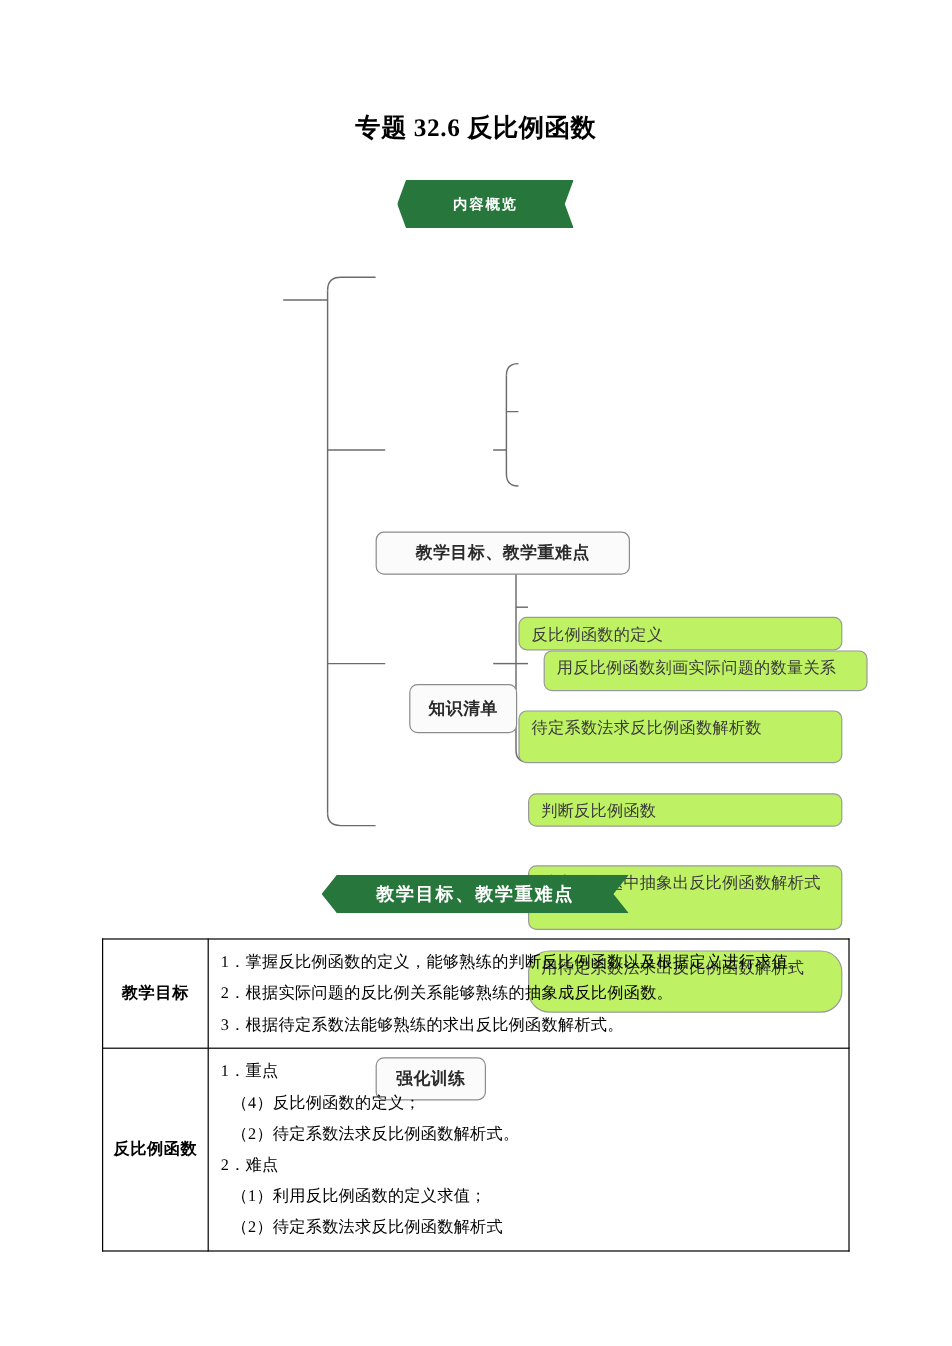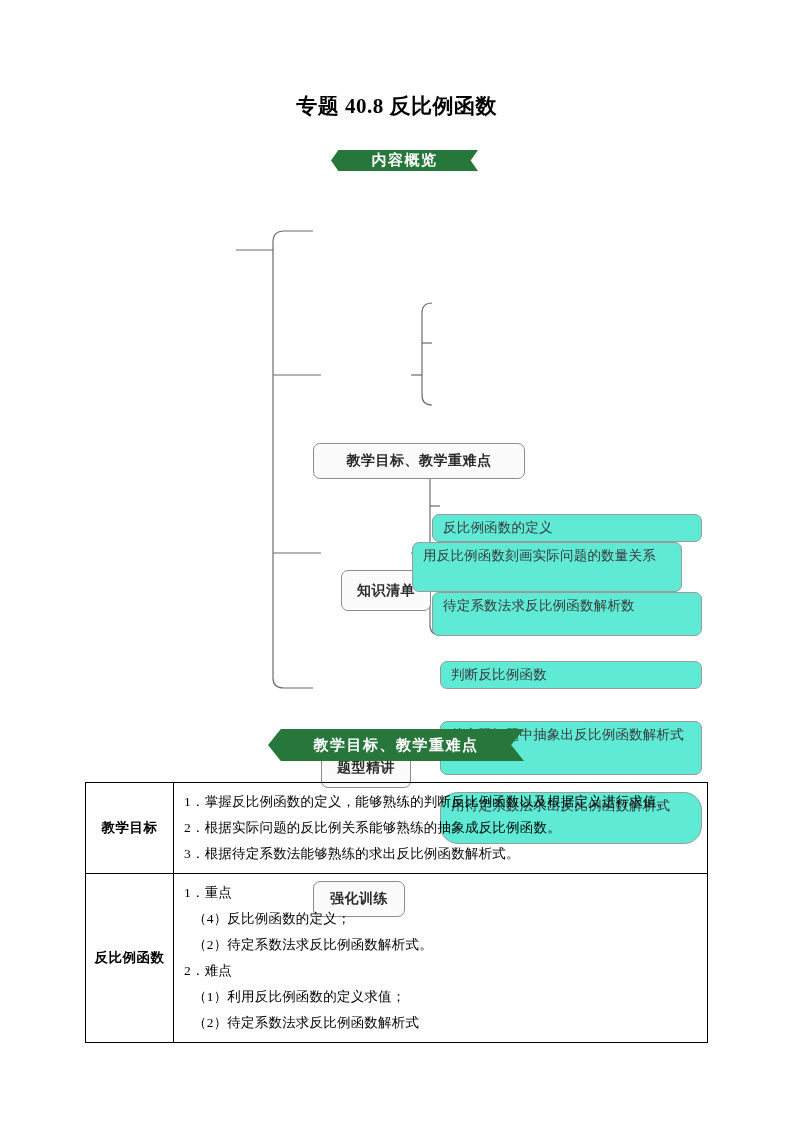--- a/index.html
+++ b/index.html
@@ -28,21 +28,21 @@
     position:absolute;
     background:#27763c;
     color:#ffffff;
     font-family:"DejaVu Sans","Liberation Sans",sans-serif;
     font-weight:bold;
     display:flex;align-items:center;justify-content:center;
     letter-spacing:1.5px;
     -webkit-clip-path:polygon(5% 0%, 100% 0%, 95% 50%, 100% 100%, 5% 100%, 0% 50%);
     clip-path:polygon(5% 0%, 100% 0%, 95% 50%, 100% 100%, 5% 100%, 0% 50%);
   }
-  .ribbon-1{left:331px;top:150px;width:147px;height:21px;font-size:15px;}
+  .ribbon-1{left:331px;top:150px;width:147px;height:40px;font-size:12px;}
   .ribbon-2{left:268px;top:729px;width:256px;height:32px;font-size:15px;}
 
   
   .mindmap{position:absolute;left:0;top:215px;width:793px;height:500px;}
   .mm-svg{position:absolute;left:0;top:0;}
 
   .node{
     position:absolute;
     box-sizing:border-box;
     display:flex;align-items:center;
@@ -70,34 +70,34 @@
   }
   .n-goal{left:313px;top:228px;width:212px;height:36px;}
   .n-know{left:321px;top:355px;width:90px;height:41px;margin-left:20px;}
   .n-type{left:321px;top:533px;width:90px;height:40px;}
   .n-train{left:313px;top:666px;width:92px;height:36px;}
 
   
   .leaf{
     position:absolute;
     box-sizing:border-box;
-    background:#5eead4;
+    background:#bef264;
     border:1px solid #9a9a9a;
     border-radius:7px;
-    font-family:Liberation Mono, monospace;
+    font-family:Liberation Serif, serif;
     font-size:13.5px;
     color:#3a3a3a;
     line-height:21px;
     padding:3px 8px 3px 10px;
     letter-spacing:0.2px;
   }
 
   
   .k1{left:432px;top:299px;width:270px;height:28px;}
-  .k2{left:412px;top:327px;width:270px;height:50px;}
+  .k2{left:453px;top:327px;width:270px;height:34px;}
   .k3{left:432px;top:377px;width:270px;height:44px;}
   
   .t1{left:440px;top:446px;width:262px;height:28px;}
   .t2{left:440px;top:474px;width:262px;height:32px;}
   .t3{left:440px;top:506px;width:262px;height:54px;}
   .t4{left:440px;top:577px;width:262px;height:52px;border-radius:18px;}
 
   
   .tbl{
     position:absolute;left:85px;top:782px;
@@ -127,21 +127,21 @@
     font-size:13.5px;
     letter-spacing:0.2px;
   }
   .indent{padding-left:9px;}
 </style>
 </head>
 <body>
 
 <div class="page">
 
-  <div class="doc-title">专题 40.8  反比例函数</div>
+  <div class="doc-title">专题 32.6  反比例函数</div>
 
   <div class="ribbon ribbon-1">内容概览</div>
 
   <div class="mindmap">
 
     <svg class="mm-svg" width="793" height="500" viewBox="0 0 793 500">
       <g fill="none" stroke="#6b6b6b" stroke-width="1.2">
 
         <path d="M236,35 L273,35"></path>
 
@@ -171,21 +171,20 @@
         <path d="M430,245 Q430,235 440,235"></path>
         <path d="M430,410 Q430,420 440,420"></path>
         <path d="M430,291 L440,291"></path>
         <path d="M430,338 L440,338"></path>
       </g>
     </svg>
 
 
     <div class="node node-l2 n-goal">教学目标、教学重难点</div>
     <div class="node node-l2 n-know">知识清单</div>
-    <div class="node node-l2 n-type">题型精讲</div>
     <div class="node node-l2 n-train">强化训练</div>
 
     <div class="leaf k1">反比例函数的定义</div>
     <div class="leaf k2">用反比例函数刻画实际问题的数量关系</div>
     <div class="leaf k3">待定系数法求反比例函数解析数</div>
 
     <div class="leaf t1">判断反比例函数</div>
     <div class="leaf t3">从实际问题中抽象出反比例函数解析式</div>
     <div class="leaf t4">用待定系数法求出反比例函数解析式</div>
   </div>

